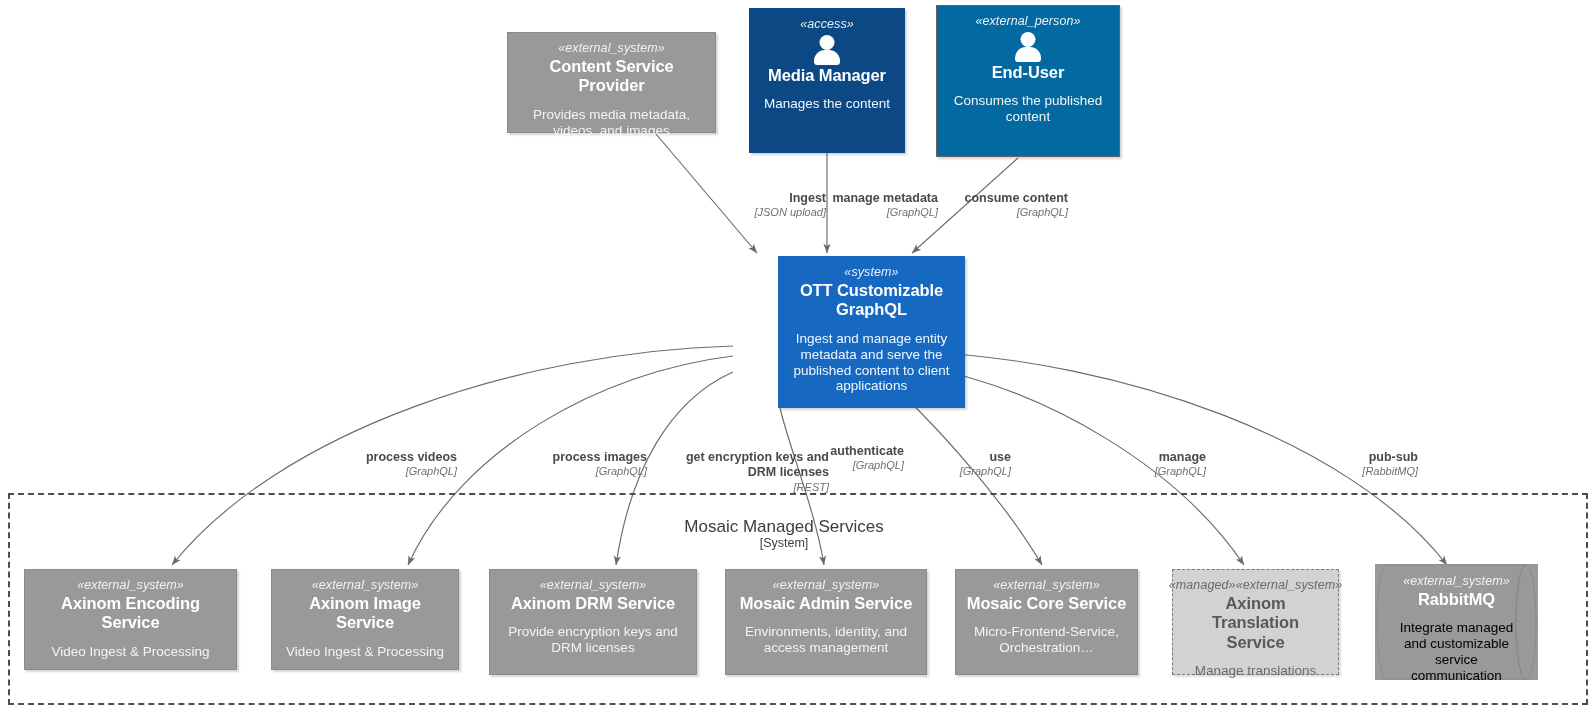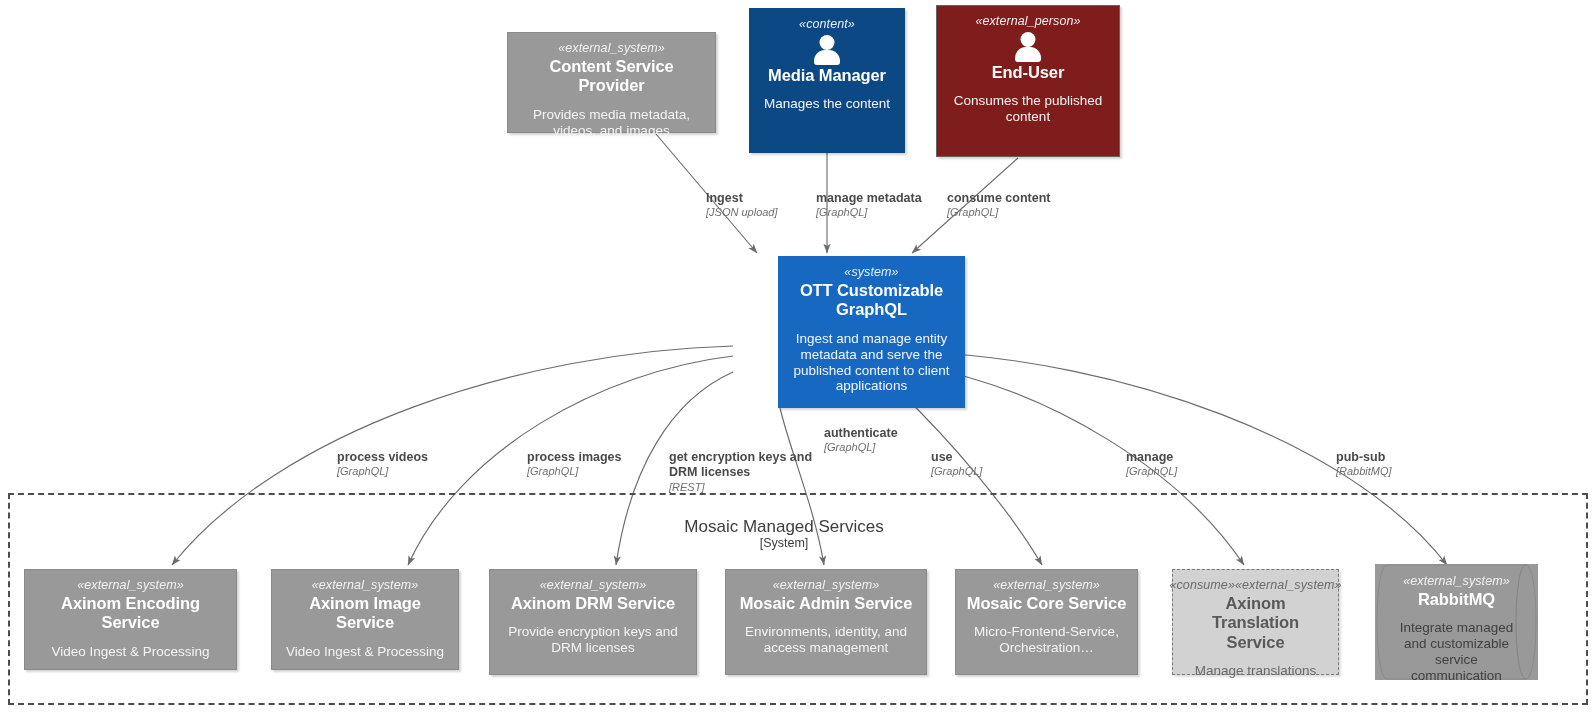--- a/index.html
+++ b/index.html
@@ -70,21 +70,21 @@
     background: #0b4884;
     border: 1px solid #0b4884;
     color: #ffffff;
     box-shadow: 2px 2px 2px rgba(0,0,0,0.17);
   }
   .person .stereo { color: #e8eef5; }
   .person .desc { color: #f4f7fa; }
 
   
   .ext-person {
-    background: #7f1d1d;
+    background: #0369a1;
     border: 1px solid #636363;
     color: #ffffff;
     box-shadow: 2px 2px 2px rgba(0,0,0,0.17);
     align-items: center;
   }
   .ext-person .stereo { color: #f0f0f0; }
   .ext-person .desc { color: #f4f4f4; }
 
   
   .system {
@@ -109,21 +109,21 @@
 
   
   .queue {
     background: #999999;
     color: #ffffff;
     border: none;
     border-radius: 0;
     box-shadow: none;
   }
   .queue .stereo { color: #f2f2f2; }
-  .queue .desc { color: #404040; }
+  .queue .desc { color: #000000; }
   .queue-shape {
     position: absolute;
     left: 0; top: 0;
     width: 100%; height: 100%;
     z-index: 0;
   }
   .queue .q-content {
     position: relative;
     z-index: 1;
     width: 100%;
@@ -175,21 +175,21 @@
     font-weight: normal;
   }
   .boundary-label .b-type {
     font-size: 12.5px;
     margin-top: -1px;
   }
 
   
   .edge-label {
     position: absolute;
-    text-align: left;
+    text-align: right;
     color: #555555;
     line-height: 1.22;
     white-space: nowrap;
   }
   .edge-label .e-name {
     font-size: 12.5px;
     font-weight: bold;
     color: #4a4a4a;
   }
   .edge-label .e-tech {
@@ -234,21 +234,21 @@
     <div class="b-type">[System]</div>
   </div>
 
   <div class="node ext-system" style="left:507px; top:32px; width:209px; height:101px;">
     <div class="stereo">«external_system»</div>
     <div class="title">Content Service Provider</div>
     <div class="desc">Provides media metadata, videos, and images</div>
   </div>
 
   <div class="node person" style="left:749px; top:8px; width:156px; height:145px;">
-    <div class="stereo">«content»</div>
+    <div class="stereo">«access»</div>
     <div class="avatar">
       <span class="head"></span>
         <span class="body"></span>
     </div>
     <div class="title">Media Manager</div>
     <div class="desc">Manages the content</div>
   </div>
 
   <div class="node ext-person" style="left:936px; top:5px; width:184px; height:152px;">
     <div class="stereo">«external_person»</div>
@@ -290,21 +290,21 @@
     <div class="desc">Environments, identity, and access management</div>
   </div>
 
   <div class="node ext-system" style="left:955px; top:569px; width:183px; height:106px;">
     <div class="stereo">«external_system»</div>
     <div class="title">Mosaic Core Service</div>
     <div class="desc">Micro-Frontend-Service, Orchestration…</div>
   </div>
 
   <div class="node future" style="left:1172px; top:569px; width:167px; height:106px;">
-    <div class="stereo">«consume»«external_system»</div>
+    <div class="stereo">«managed»«external_system»</div>
     <div class="title">Axinom Translation Service</div>
     <div class="desc">Manage translations</div>
   </div>
 
   <div class="node queue" style="left:1375px; top:564px; width:163px; height:116px; padding:10px 14px 6px 14px;">
     <svg class="queue-shape" viewBox="0 0 163 116" preserveAspectRatio="none" xmlns="http://www.w3.org/2000/svg">
       <path d="M12,1 L151,1 C157,1 161,26 161,58 C161,90 157,115 151,115 L12,115 C6,115 2,90 2,58 C2,26 6,1 12,1 Z" fill="#999999" stroke="#8a8a8a" stroke-width="1"></path>
       <path d="M151,1 C145,1 141,26 141,58 C141,90 145,115 151,115" fill="none" stroke="#868686" stroke-width="1.2"></path>
     </svg>
     <div class="q-content">
@@ -337,21 +337,21 @@
   <div class="edge-label" style="left:527px; top:450px; width:120px;">
     <div class="e-name">process images</div>
     <div class="e-tech">[GraphQL]</div>
   </div>
 
   <div class="edge-label wrap" style="left:669px; top:450px; width:160px;">
     <div class="e-name">get encryption keys and DRM licenses</div>
     <div class="e-tech">[REST]</div>
   </div>
 
-  <div class="edge-label" style="left:824px; top:426px; width:80px;">
+  <div class="edge-label" style="left:824px; top:444px; width:80px;">
     <div class="e-name">authenticate</div>
     <div class="e-tech">[GraphQL]</div>
   </div>
 
   <div class="edge-label" style="left:931px; top:450px; width:80px;">
     <div class="e-name">use</div>
     <div class="e-tech">[GraphQL]</div>
   </div>
 
   <div class="edge-label" style="left:1126px; top:450px; width:80px;">

